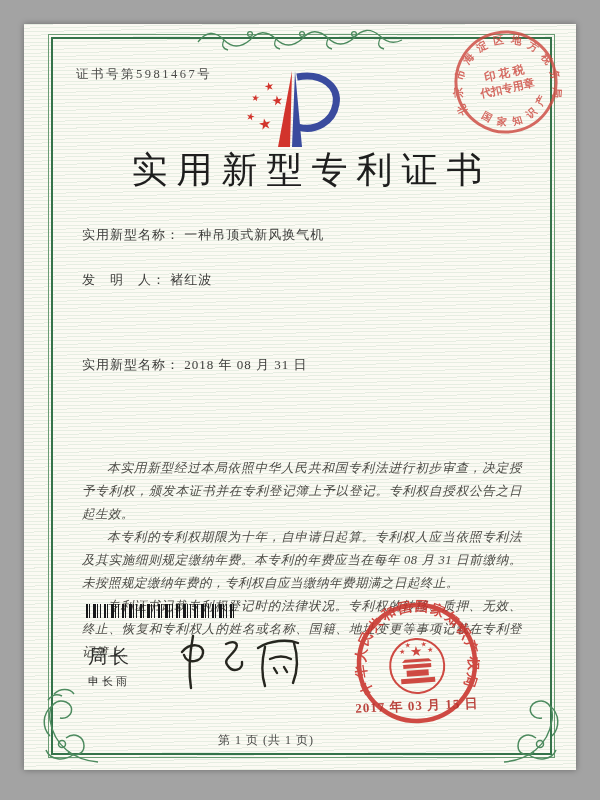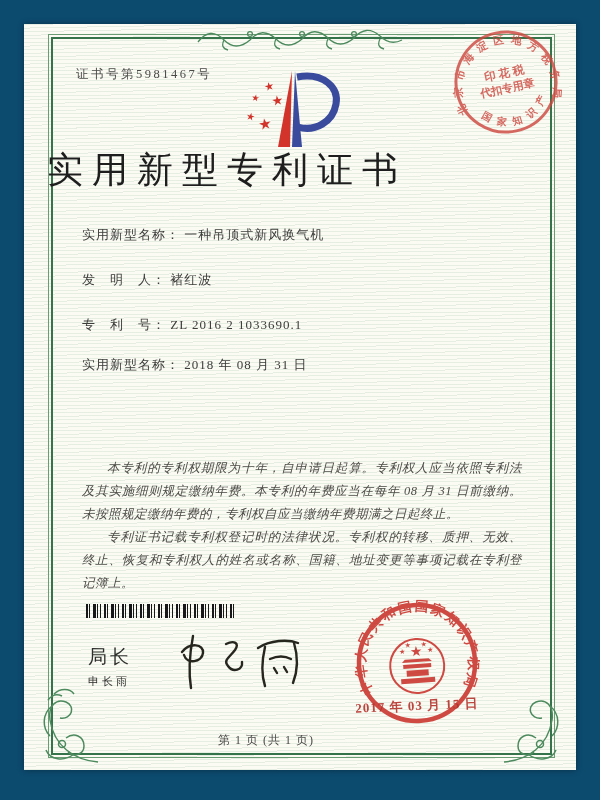--- a/index.html
+++ b/index.html
@@ -2,21 +2,21 @@
 <html><head>
 <meta charset="utf-8">
 <style>
   * { margin:0; padding:0; box-sizing:border-box; }
   html,body { width:600px; height:800px; }
   body {
     background:#6d3537;
     font-family:"Liberation Serif","DejaVu Serif",serif;
     position:relative; overflow:hidden;
   }
-  .photo-frame { position:absolute; inset:0; background:#0c4a6e; }
+  .photo-frame { position:absolute; inset:0; background:#a3a3a3; }
 
   .paper {
     position:absolute; left:24px; top:24px; width:552px; height:746px;
     background-color:#fbfaf3;
     background-image:repeating-linear-gradient(179deg,
       rgba(145,185,155,0.20) 0px, rgba(145,185,155,0.20) 1px,
       transparent 1px, transparent 3.6px);
     box-shadow:0 0 6px rgba(0,0,0,0.35);
   }
 
@@ -33,21 +33,21 @@
 
   .cert-no {
     position:absolute; left:52px; top:42px;
     font-size:12.5px; letter-spacing:2.5px; color:#4a4a48;
   }
 
   .logo { position:absolute; left:216px; top:44px; }
 
   .doc-title {
     position:absolute; left:0; top:122px; width:100%;
-    text-align:left; font-size:36px; letter-spacing:9px;
+    text-align:center; font-size:36px; letter-spacing:9px;
     color:#1e1e1e; font-weight:500;padding-left:23px;
   }
 
   .field-row { position:absolute; left:58px; font-size:13px; color:#3c3c3a;
     letter-spacing:1px; white-space:nowrap; }
   .field-label { color:#3c3c3a; }
   .field-value { color:#3c3c3a; }
 
   .body-text {
     position:absolute; left:58px; top:433px; width:440px;
@@ -145,30 +145,27 @@
     <div class="doc-title">实用新型专利证书</div>
 
     <div class="field-row" style="top:202px">
       <span class="field-label">实用新型名称：</span>
       <span class="field-value">一种吊顶式新风换气机</span>
     </div>
     <div class="field-row" style="top:247px">
       <span class="field-label">发　明　人：</span>
       <span class="field-value">褚红波</span>
     </div>
-    <div class="field-row" style="top:292px">
-      <span class="field-label">专　利　号：</span>
-      <span class="field-value">ZL 2016 2 1033690.1</span>
-    </div>
     <div class="field-row" style="top:332px">
       <span class="field-label">实用新型名称：</span>
       <span class="field-value">2018 年 08 月 31 日</span>
     </div>
 
     <div class="body-text">
+      <p>本实用新型经过本局依照中华人民共和国专利法进行初步审查，决定授予专利权，颁发本证书并在专利登记簿上予以登记。专利权自授权公告之日起生效。</p>
       <p>本专利的专利权期限为十年，自申请日起算。专利权人应当依照专利法及其实施细则规定缴纳年费。本专利的年费应当在每年 08 月 31 日前缴纳。未按照规定缴纳年费的，专利权自应当缴纳年费期满之日起终止。</p>
       <p>专利证书记载专利权登记时的法律状况。专利权的转移、质押、无效、终止、恢复和专利权人的姓名或名称、国籍、地址变更等事项记载在专利登记簿上。</p>
     </div>
 
     <div class="barcode"></div>
 
     <div class="signer-role">局长</div>
     <div class="signer-name">申长雨</div>
 
     <svg class="signature-svg" width="140" height="78" viewBox="0 0 140 78">

